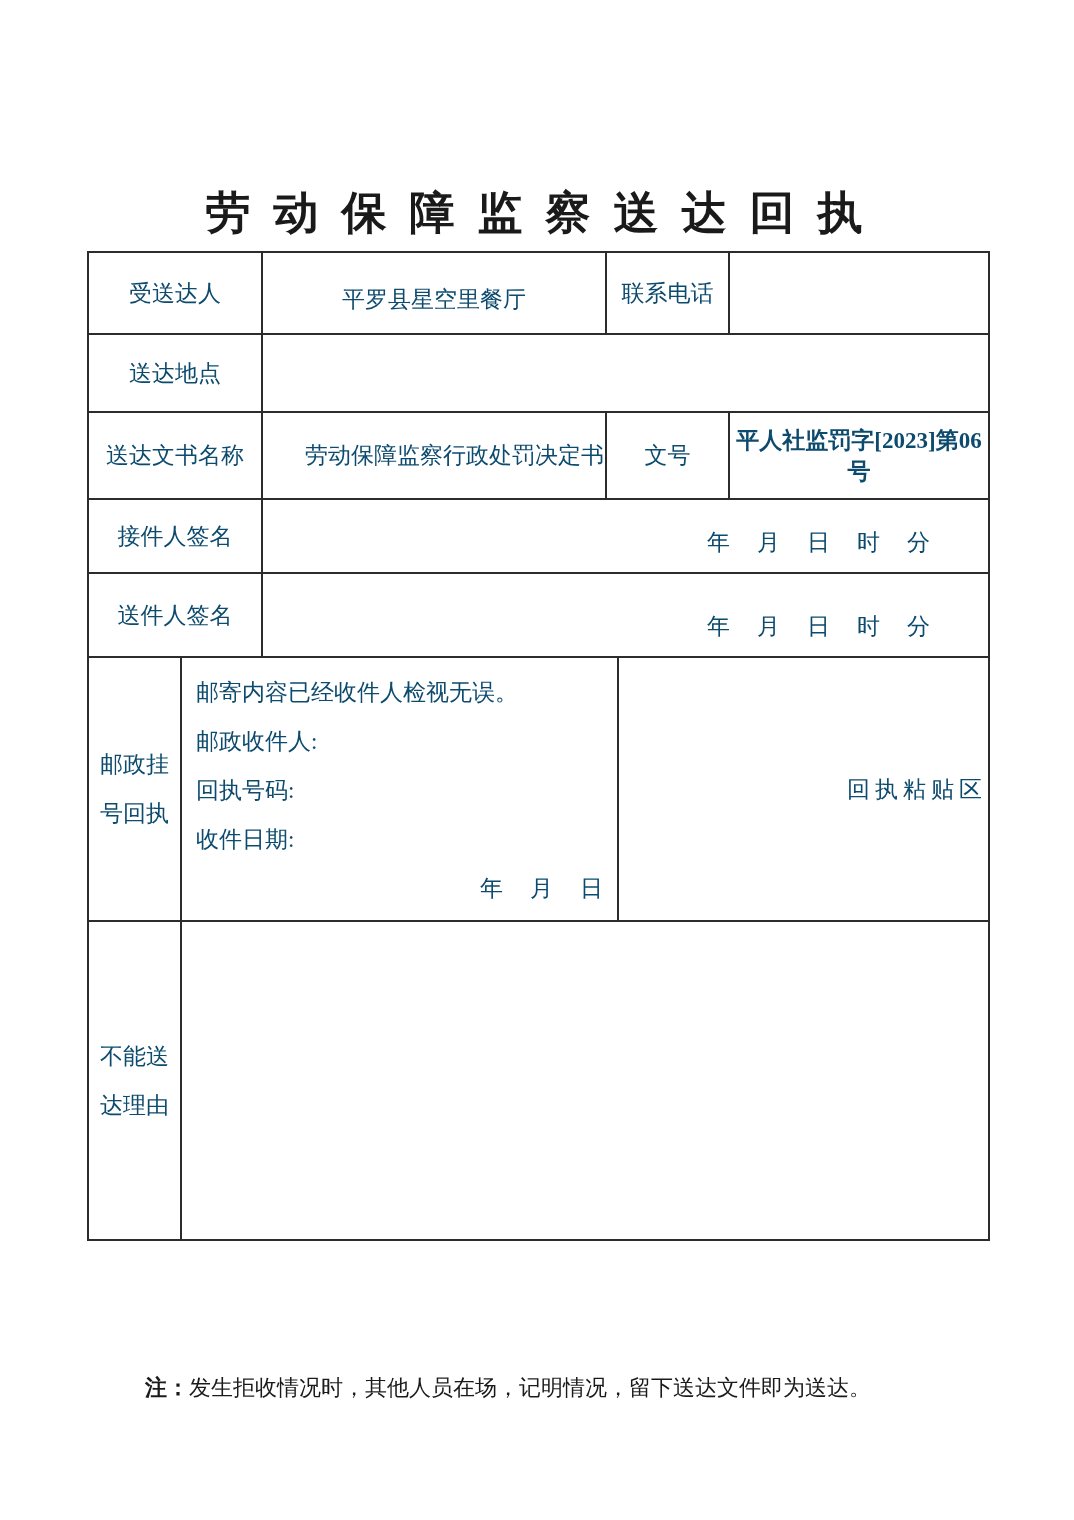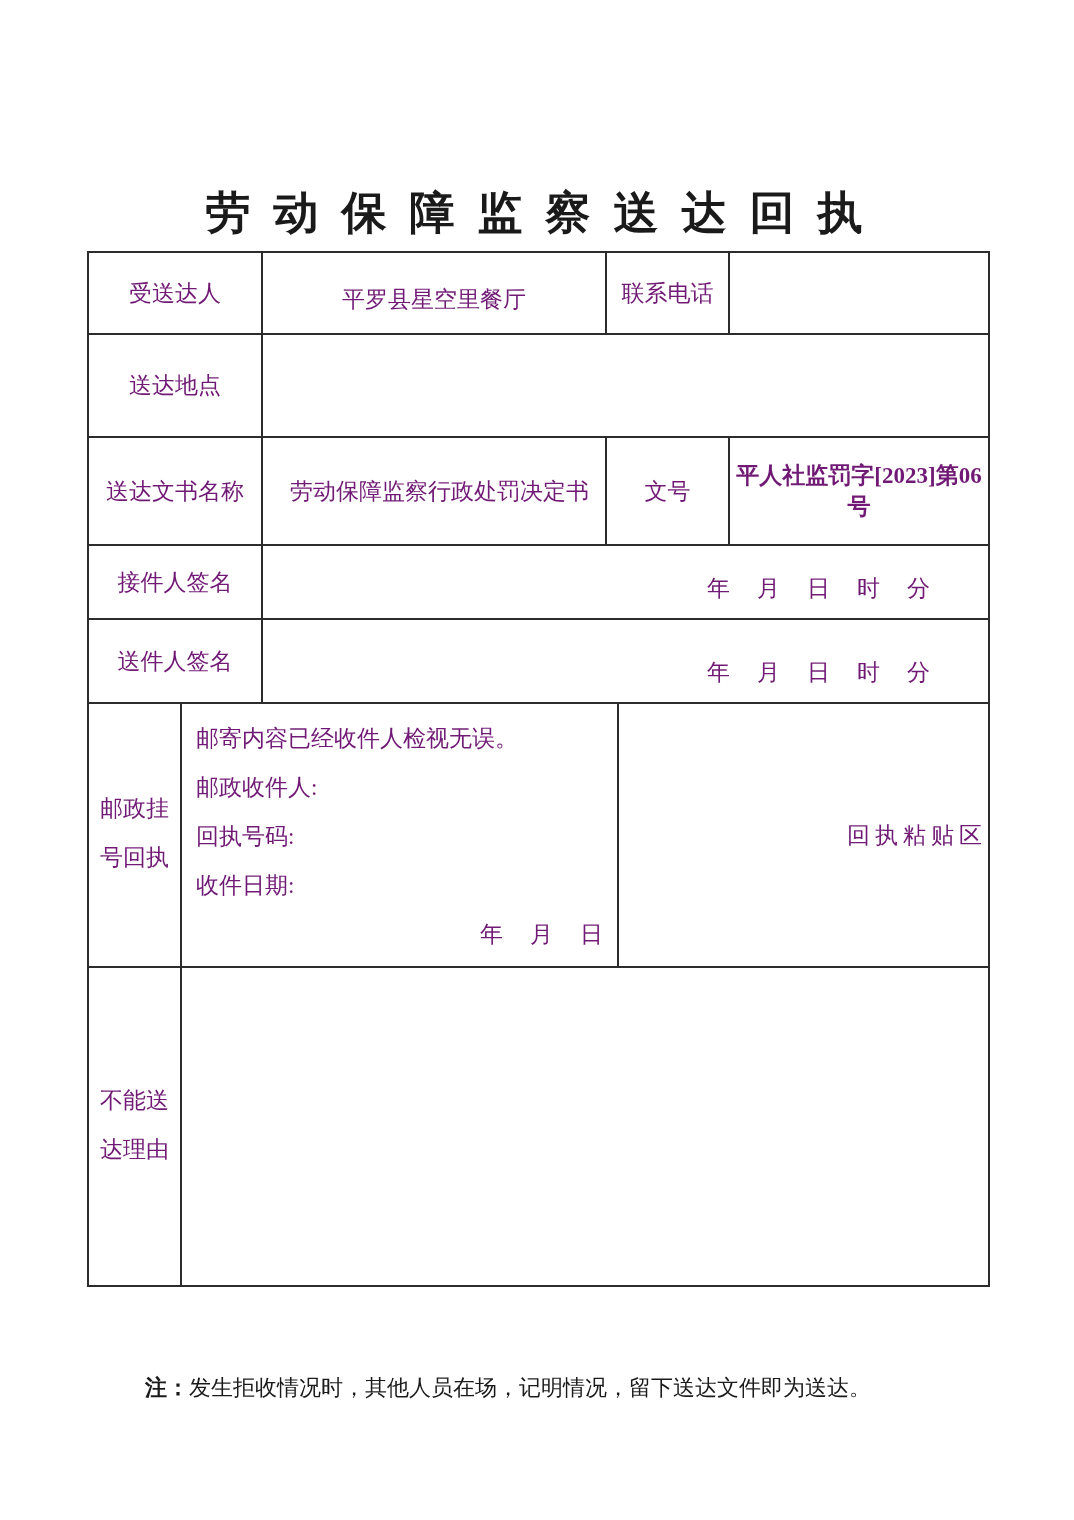--- a/index.html
+++ b/index.html
@@ -31,35 +31,35 @@
     position: absolute;
     left: 87px;
     top: 251px;
     width: 901px;
     border-collapse: collapse;
     table-layout: fixed;
   }
   table.receipt td {
     border: 2px solid #2c2c2c;
     font-size: 23px;
-    color: #701a75;
+    color: #0c4a6e;
     overflow: hidden;
   }
   td.lbl {
     text-align: center;
     vertical-align: middle;
   }
   td.val-center {
     text-align: center;
     vertical-align: middle;
     padding-top: 14px;
     margin-left: 8px;
   }
   td.val-left {
-    text-align: center;
+    text-align: right;
     vertical-align: middle;
     padding-left: 12px;
   }
   td.val-docno {
     text-align: center;
     vertical-align: middle;
     font-size: 21px;
     font-weight: bold;
   }
   td.sign-cell {
@@ -78,21 +78,21 @@
     line-height: 49px;
     text-align: right;
     letter-spacing: 2px;
     padding-right: 2px;
   }
   td.paste-cell {
     text-align: right;
     vertical-align: middle;
     letter-spacing: 5px;
   }
-  .two-line div { line-height: 49px; font-family: Liberation Mono, monospace; }
+  .two-line div { line-height: 49px; }
   .note {
     position: absolute;
     left: 145px;
     top: 1328px;
     font-size: 22px;
     line-height: 28px;
     white-space: nowrap;
     margin-top: 46px;
   }
   .note .note-label { font-weight: bold; }
@@ -115,26 +115,26 @@
     </colgroup>
 
     <tbody>
         <tr style="height:82px">
       <td class="lbl" colspan="2">受送达人</td>
       <td class="val-center">平罗县星空里餐厅</td>
       <td class="lbl" colspan="2">联系电话</td>
       <td></td>
     </tr>
 
-    <tr style="height:103px">
+    <tr style="height:78px">
       <td class="lbl" colspan="2">送达地点</td>
       <td colspan="4"></td>
     </tr>
 
-    <tr style="height:108px">
+    <tr style="height:87px">
       <td class="lbl" colspan="2">送达文书名称</td>
       <td class="val-left">劳动保障监察行政处罚决定书</td>
       <td class="lbl" colspan="2">文号</td>
       <td class="val-docno">平人社监罚字[2023]第06号</td>
     </tr>
 
     <tr style="height:74px">
       <td class="lbl" colspan="2">接件人签名</td>
       <td class="sign-cell" colspan="4">
         <span>年　月　日　时　分</span>

